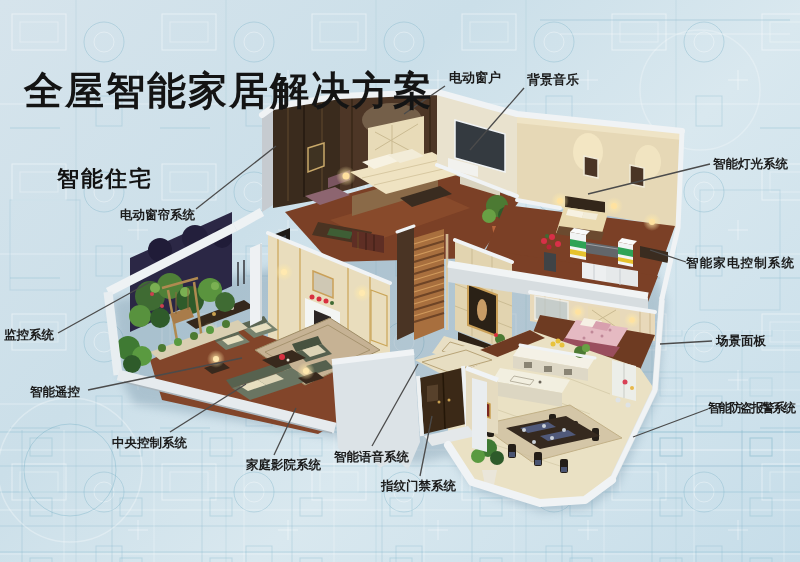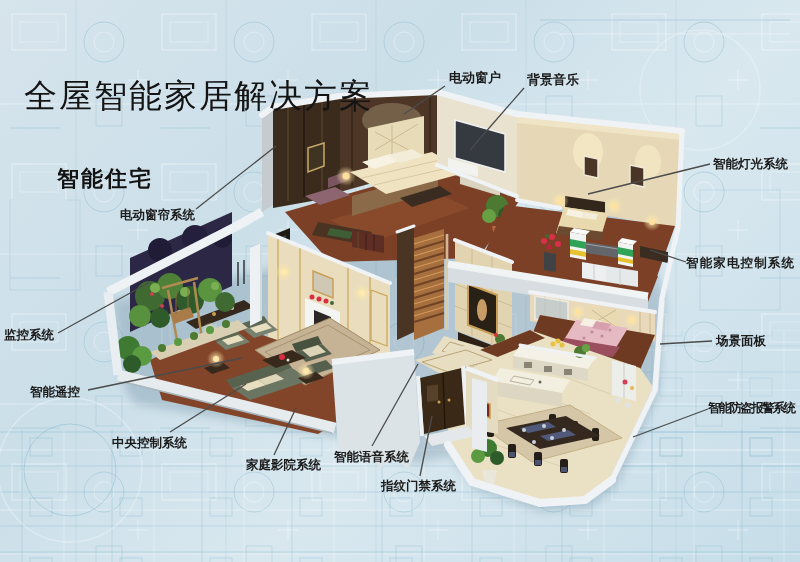--- a/index.html
+++ b/index.html
@@ -1,20 +1,20 @@
 <!DOCTYPE html>
 <html><head>
 <meta charset="utf-8">
 <style>
   html,body{margin:0;padding:0;background:#cfe1ea;}
   .stage{position:relative;width:800px;height:562px;overflow:hidden;
          font-family:"DejaVu Sans","Liberation Sans",sans-serif;
          background:linear-gradient(135deg,#d6e4ec 0%,#cbdfe9 35%,#d9e8ef 60%,#c6dde9 100%);}
   .stage svg{position:absolute;left:0;top:0;}
-  .title{position:absolute;left:24px;top:74px;font-size:33px;font-weight:normal;
+  .title{position:absolute;left:24px;top:64px;font-size:39px;font-weight:bold;
          color:#141414;letter-spacing:2px;white-space:nowrap;}
   .subtitle{position:absolute;left:57px;font-size:22px;font-weight:bold;color:#121212;
             letter-spacing:2px;white-space:nowrap;margin-top:44px;}
   .subtitle.l1{top:120px;} .subtitle.l2{top:151px;}
   .lbl{font-size:12.5px;font-weight:bold;fill:#1b1b1b;}
   .lbl.big{font-size:13px;}
   .leader{stroke:#4b4b4b;stroke-width:1.3;fill:none;}
   .cap{stroke:#f0f3f5;fill:none;stroke-linecap:round;stroke-linejoin:round;}
 </style>
 </head>

